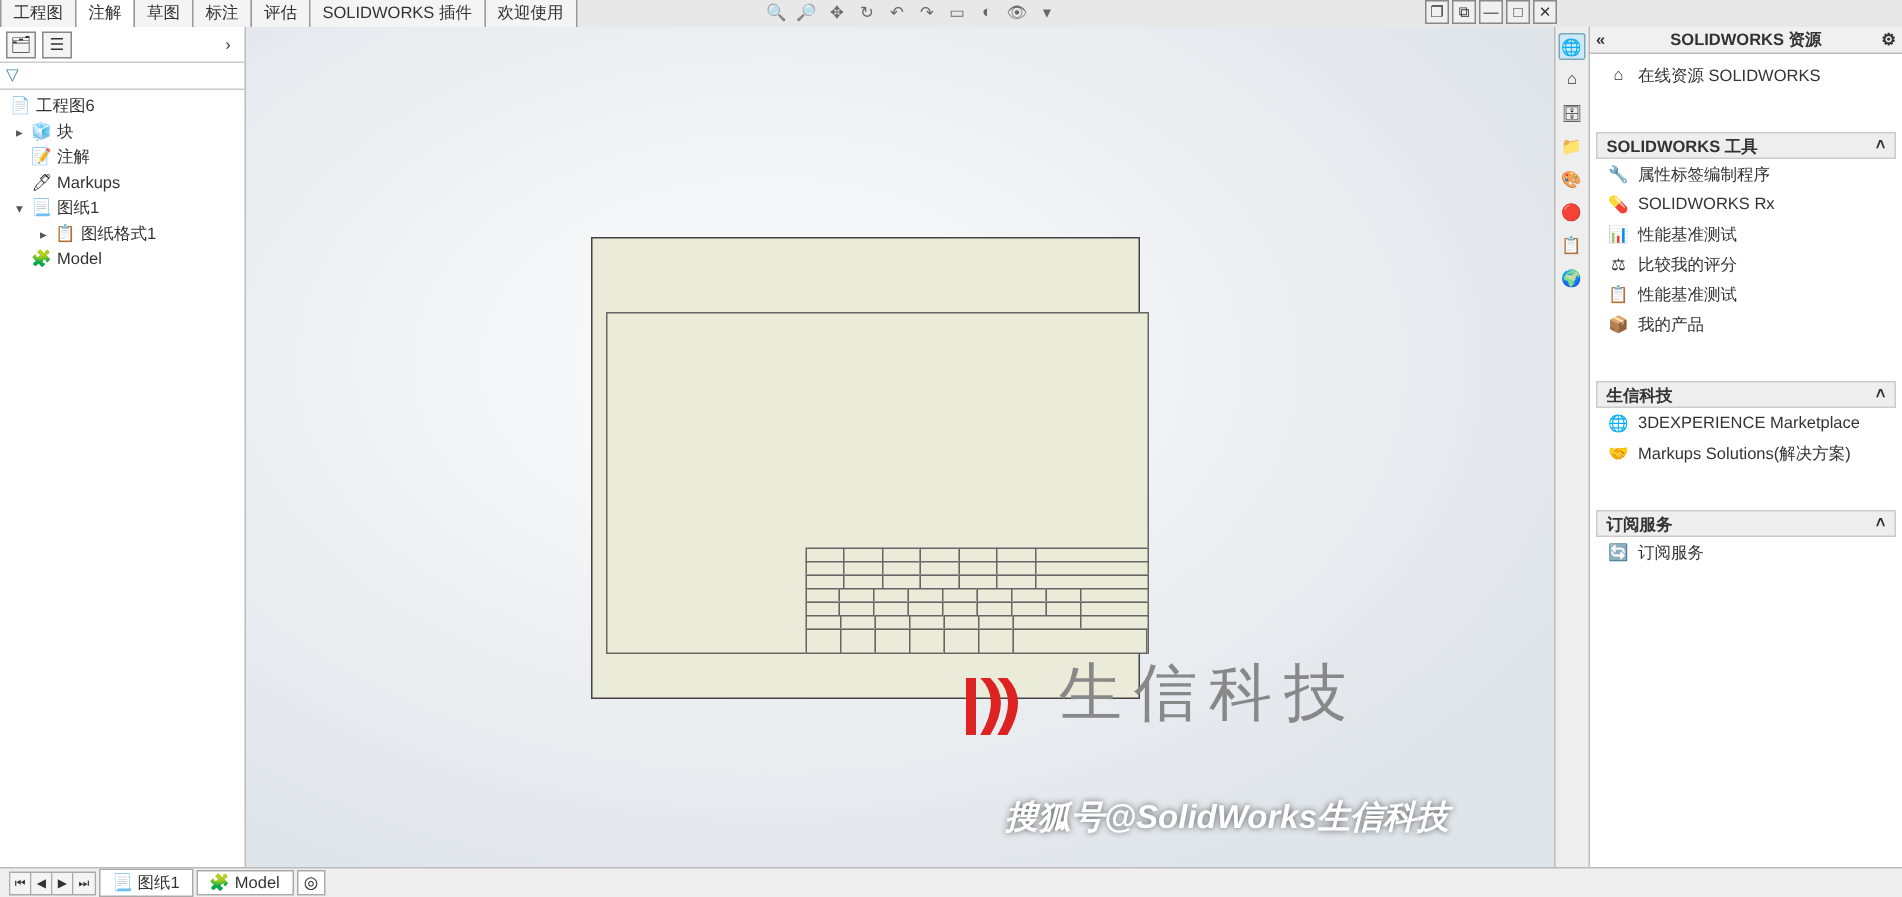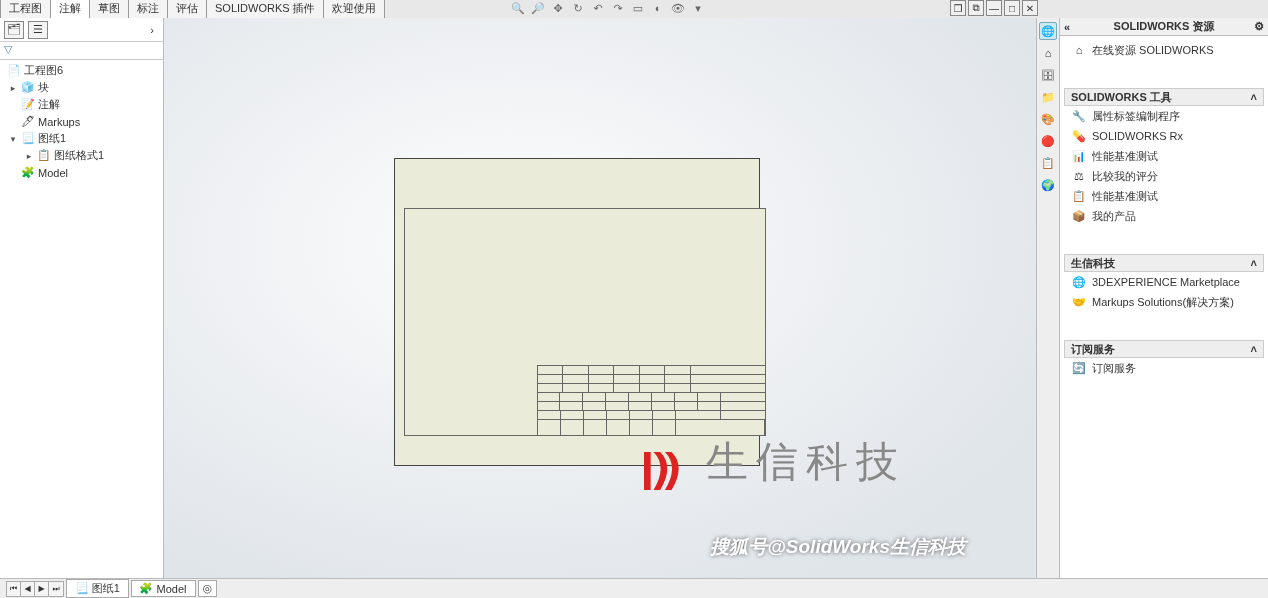--- a/index.html
+++ b/index.html
@@ -22,21 +22,21 @@
 .ti-exp{width:10px;text-align:center;color:#555;font-size:9px;}
 .ti-ico{width:16px;height:14px;margin:0 2px;display:flex;align-items:center;justify-content:center;}
 .canvas-area{flex:1;position:relative;background:radial-gradient(ellipse at 40% 40%,#fdfdfd 0%,#e0e5ea 80%);}
 .drawing-outer{position:absolute;left:230px;top:140px;width:366px;height:308px;border:1px solid #444;background:#ebebd9;}
 .drawing-inner{position:absolute;left:240px;top:190px;width:362px;height:228px;border:1px solid #666;background:#ebebd9;}
 .title-block{position:absolute;right:0;bottom:0;width:228px;height:70px;}
 .tb-row{display:flex;height:9px;}
 .tb-cell{border:1px solid #666;margin:-0.5px;flex:1;background:#ebebd9;}
 .watermark1{position:absolute;right:130px;bottom:88px;font-size:42px;font-weight:400;color:#888;letter-spacing:8px;}
 .watermark-logo{position:absolute;right:354px;bottom:88px;width:38px;height:38px;}
-.watermark2{position:absolute;right:70px;bottom:18px;font-size:19px;font-weight:600;color:#fff;text-shadow:0 0 4px rgba(0,0,0,.6);font-style:italic;}
+.watermark2{position:absolute;right:70px;bottom:18px;font-size:22px;font-weight:600;color:#fff;text-shadow:0 0 4px rgba(0,0,0,.6);font-style:italic;}
 .side-icons{width:24px;background:#eee;border-left:1px solid #bbb;border-right:1px solid #bbb;display:flex;flex-direction:column;align-items:center;padding-top:2px;}
 .si{width:18px;height:18px;margin:2px 0;border:1px solid transparent;display:flex;align-items:center;justify-content:center;cursor:pointer;border-radius:2px;}
 .si.active{border-color:#7ab;background:#cde8f6;}
 .right-panel{width:208px;background:#fff;display:flex;flex-direction:column;}
 .rp-title{height:18px;background:#f0f0f0;border-bottom:1px solid #bbb;display:flex;align-items:center;justify-content:center;font-weight:bold;position:relative;}
 .rp-pin{position:absolute;left:4px;}
 .rp-gear{position:absolute;right:4px;}
 .rp-body{flex:1;overflow:auto;padding:4px;}
 .rp-link{display:flex;align-items:center;height:20px;cursor:pointer;color:#0066cc;gap:6px;padding-left:8px;}
 .rp-section{margin-top:28px;}

